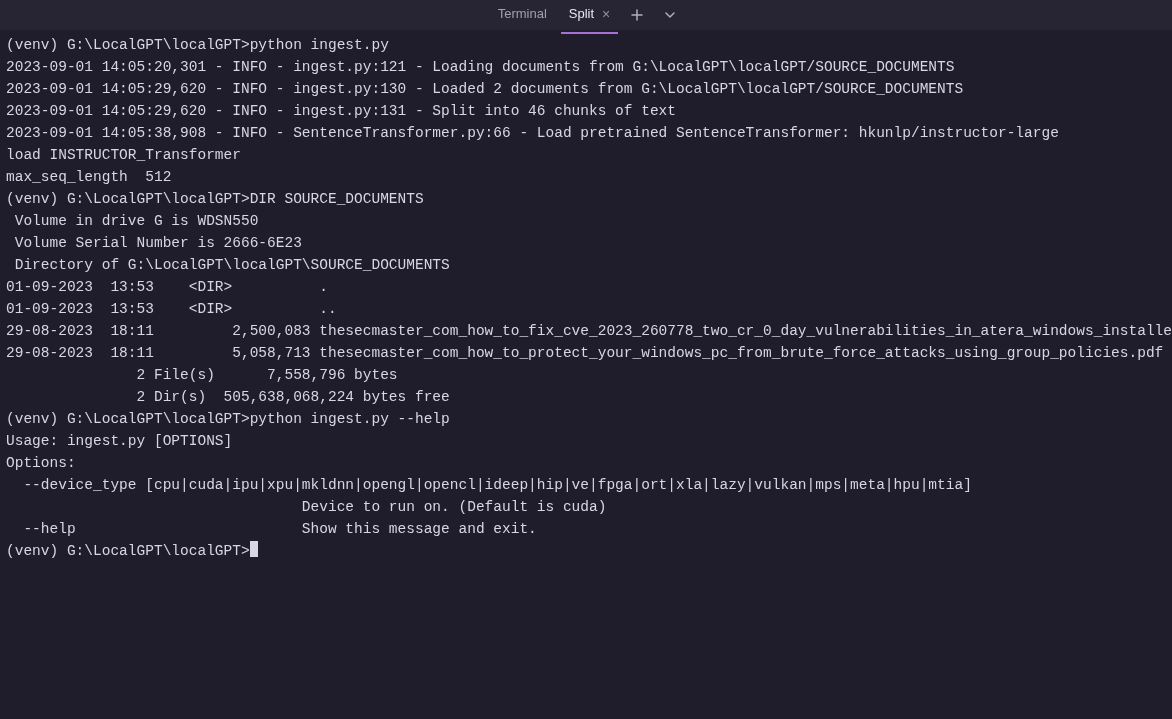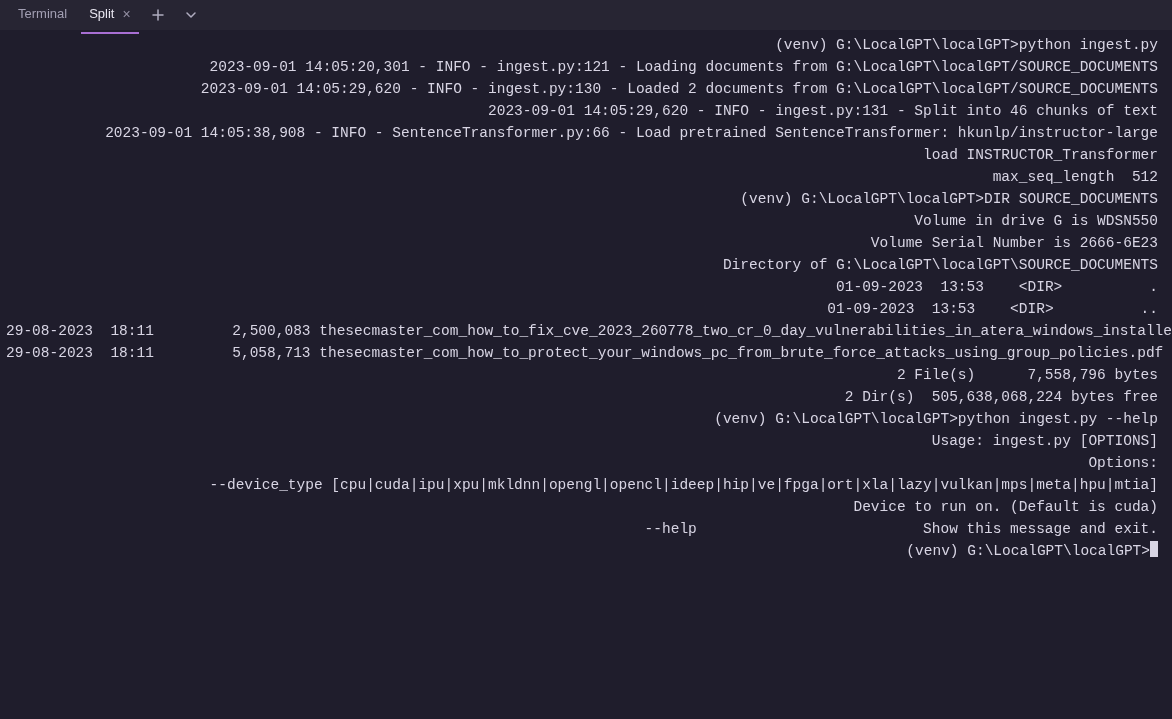--- a/index.html
+++ b/index.html
@@ -16,20 +16,21 @@
     .tab-bar {
       background: #272533;
       height: 30px;
       display: flex;
       align-items: center;
       padding: 0 8px;
       gap: 4px;
       font-family: -apple-system, BlinkMacSystemFont, 'Segoe UI', sans-serif;
       font-size: 13px;
       color: #b0adc0;
+      justify-content: center;
     }
     .tab-label-static {
       padding: 6px 10px 8px 10px;
       color: #a29fb3;
     }
     .tab {
       display: flex;
       align-items: center;
       gap: 8px;
       padding: 6px 8px 8px 8px;
@@ -53,24 +54,23 @@
     }
     .tab-add, .tab-chevron {
       padding: 4px 8px;
       color: #b0adc0;
       cursor: pointer;
       display: flex;
       align-items: center;
     }
     .tab-chevron svg, .tab-add svg { display: block; }
     .terminal-area {
-      padding: 4px 14px 6px 6px;
+      padding: 4px 8px 6px 6px;
       white-space: pre;
       color: #d8d5e4;
-      text-align: right;
     }
     .cursor {
       display: inline-block;
       width: 8px;
       height: 16px;
       background: #d8d5e4;
       vertical-align: -2px;
     }
   </style>
 </head>

